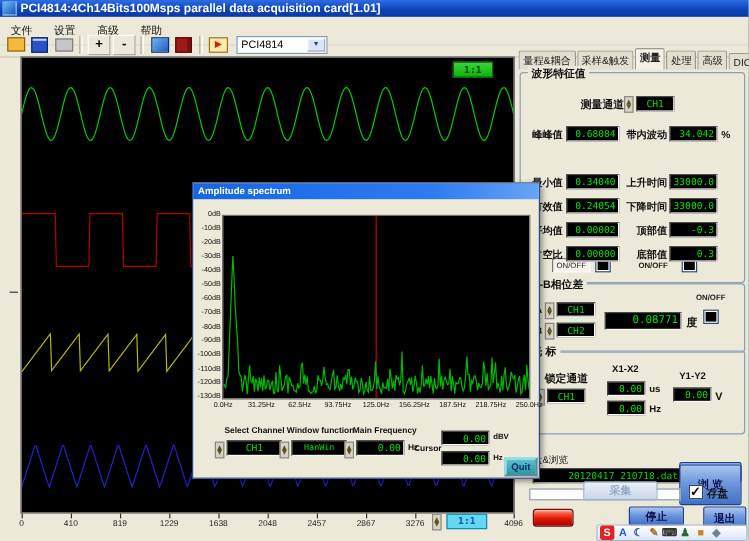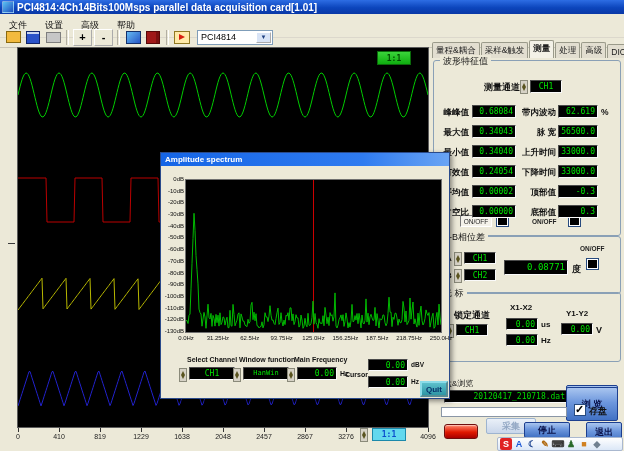--- a/index.html
+++ b/index.html
@@ -52,21 +52,21 @@
   .spin i{position:absolute;left:1px;width:0;height:0;border-left:2px solid transparent;border-right:2px solid transparent;}
   .spin i.up{top:2px;border-bottom:4px solid #5a5420;}
   .spin i.dn{bottom:2px;border-top:4px solid #5a5420;}
   .disp{position:absolute;background:#000;color:#00e400;font-family:"DejaVu Sans Mono",monospace;
     font-size:8px;line-height:11px;border:1px solid;border-color:#4a4a4a #fafafa #fafafa #4a4a4a;
     box-sizing:border-box;text-align:right;padding-right:2px;overflow:hidden;white-space:nowrap;}
   .disp.ctr{text-align:center;padding-right:0;}
   .lbl{position:absolute;font-size:9px;font-weight:bold;color:#111;white-space:nowrap;}
   .unit{position:absolute;font-size:9px;font-weight:bold;color:#111;}
   .gb{position:absolute;border:1px solid #8aa0b6;border-radius:3px;}
-  .gb .legend{position:absolute;top:-6px;left:6px;background:#ece9d8;padding:0 3px;font-size:9px;font-weight:normal;color:#111;white-space:nowrap;}
+  .gb .legend{position:absolute;top:-6px;left:6px;background:#ece9d8;padding:0 3px;font-size:9px;font-weight:bold;color:#111;white-space:nowrap;}
   .cb{position:absolute;width:11px;height:11px;background:#fff;border:1px solid #274a7e;box-sizing:border-box;}
   .cb.dark::after{content:'';position:absolute;left:1px;top:1px;right:1px;bottom:1px;background:#000;}
   .cb.checked::after{content:'✓';position:absolute;left:0;top:-2px;font-size:11px;font-weight:bold;color:#000;}
   .onoff-box{position:absolute;background:#f4f2ea;border:1px solid;border-color:#777 #fff #fff #777;
     font-size:6.5px;display:flex;align-items:center;justify-content:center;color:#222;box-sizing:border-box;}
   .onoff-txt{position:absolute;font-size:6.5px;font-weight:bold;color:#222;}
   .bluebtn{position:absolute;background:linear-gradient(180deg,#a9c5ef 0%,#6d97dd 45%,#4272c4 100%);
     border:1px solid #1d3f8f;border-radius:2px;color:#081048;font-size:9px;font-weight:bold;
     display:flex;align-items:center;justify-content:center;box-sizing:border-box;}
   .graybtn{position:absolute;background:linear-gradient(180deg,#eaf0f8,#c9d6ea);border:1px solid #9db4d0;
@@ -208,28 +208,22 @@
       <span class="disp ctr" style="left:96px;top:19px;width:32px;height:13px;">CH1</span>
       <div id="measure-rows"></div>
       <span class="onoff-box" style="left:26px;top:154px;width:32px;height:12px;">ON/OFF</span>
       <span class="cb dark" style="left:62px;top:154px;width:13px;height:12px;"></span>
       <span class="onoff-txt" style="left:98px;top:157px;">ON/OFF</span>
       <span class="cb dark" style="left:134px;top:154px;width:13px;height:12px;"></span>
     <div class="mrow" style="top: 44px;">
           <span class="l1">峰峰值</span>
           <span class="disp v1">0.68084</span>
           <span class="l2">带内波动</span>
-          <span class="disp v2">62.619</span>
+          <span class="disp v2">34.042</span>
           <span class="u2">%</span>
-        </div>
-        <div class="mrow" style="top: 64px;">
-          <span class="l1">最大值</span>
-          <span class="disp v1">0.34043</span>
-          <span class="l2">脉  宽</span>
-          <span class="disp v2">56500.0</span>
         </div>
         <div class="mrow" style="top: 84px;">
           <span class="l1">最小值</span>
           <span class="disp v1">0.34040</span>
           <span class="l2">上升时间</span>
           <span class="disp v2">33000.0</span>
         </div>
         <div class="mrow" style="top: 104px;">
           <span class="l1">有效值</span>
           <span class="disp v1">0.24054</span>
@@ -289,21 +283,21 @@
     </div>
 
     <span class="lbl" style="left:6px;top:338px;font-size:8px;font-weight:normal;">存盘&amp;浏览</span>
     <span class="bluebtn" style="left:136px;top:322px;width:52px;height:17px;margin-top:23px;">校 准</span>
     <span class="disp" style="left:14px;top:350px;width:124px;height:13px;color:#00d800;">20120417_210718.dat</span>
     <span class="bluebtn" style="left:136px;top:347px;width:52px;height:34px;">浏 览</span>
     <span class="progress" style="left:11px;top:367px;width:126px;height:10px;"></span>
     <span class="cb checked" style="left:144px;top:364px;width:12px;height:12px;"></span>
     <span class="lbl" style="left:159px;top:365px;">存盘</span>
     <span class="redbtn" style="left:14px;top:384px;width:32px;height:13px;"></span>
-    <span class="graybtn" style="left:56px;top:378px;width:50px;height:16px;">采集</span>
+    <span class="graybtn" style="left:56px;top:361px;width:62px;height:16px;">采集</span>
     <span class="bluebtn" style="left:94px;top:382px;width:46px;height:16px;">停止</span>
     <span class="bluebtn" style="left:156px;top:382px;width:36px;height:20px;">退出</span>
   </div>
 
   <div id="popup">
     <div class="popup-title">
       <span>Amplitude spectrum</span>
     </div>
     <div id="spec-plot"><svg width="255" height="152" xmlns="http://www.w3.org/2000/svg">
           <line x1="127.5" y1="0" x2="127.5" y2="152" stroke="#cc0000" stroke-width="1"></line>

